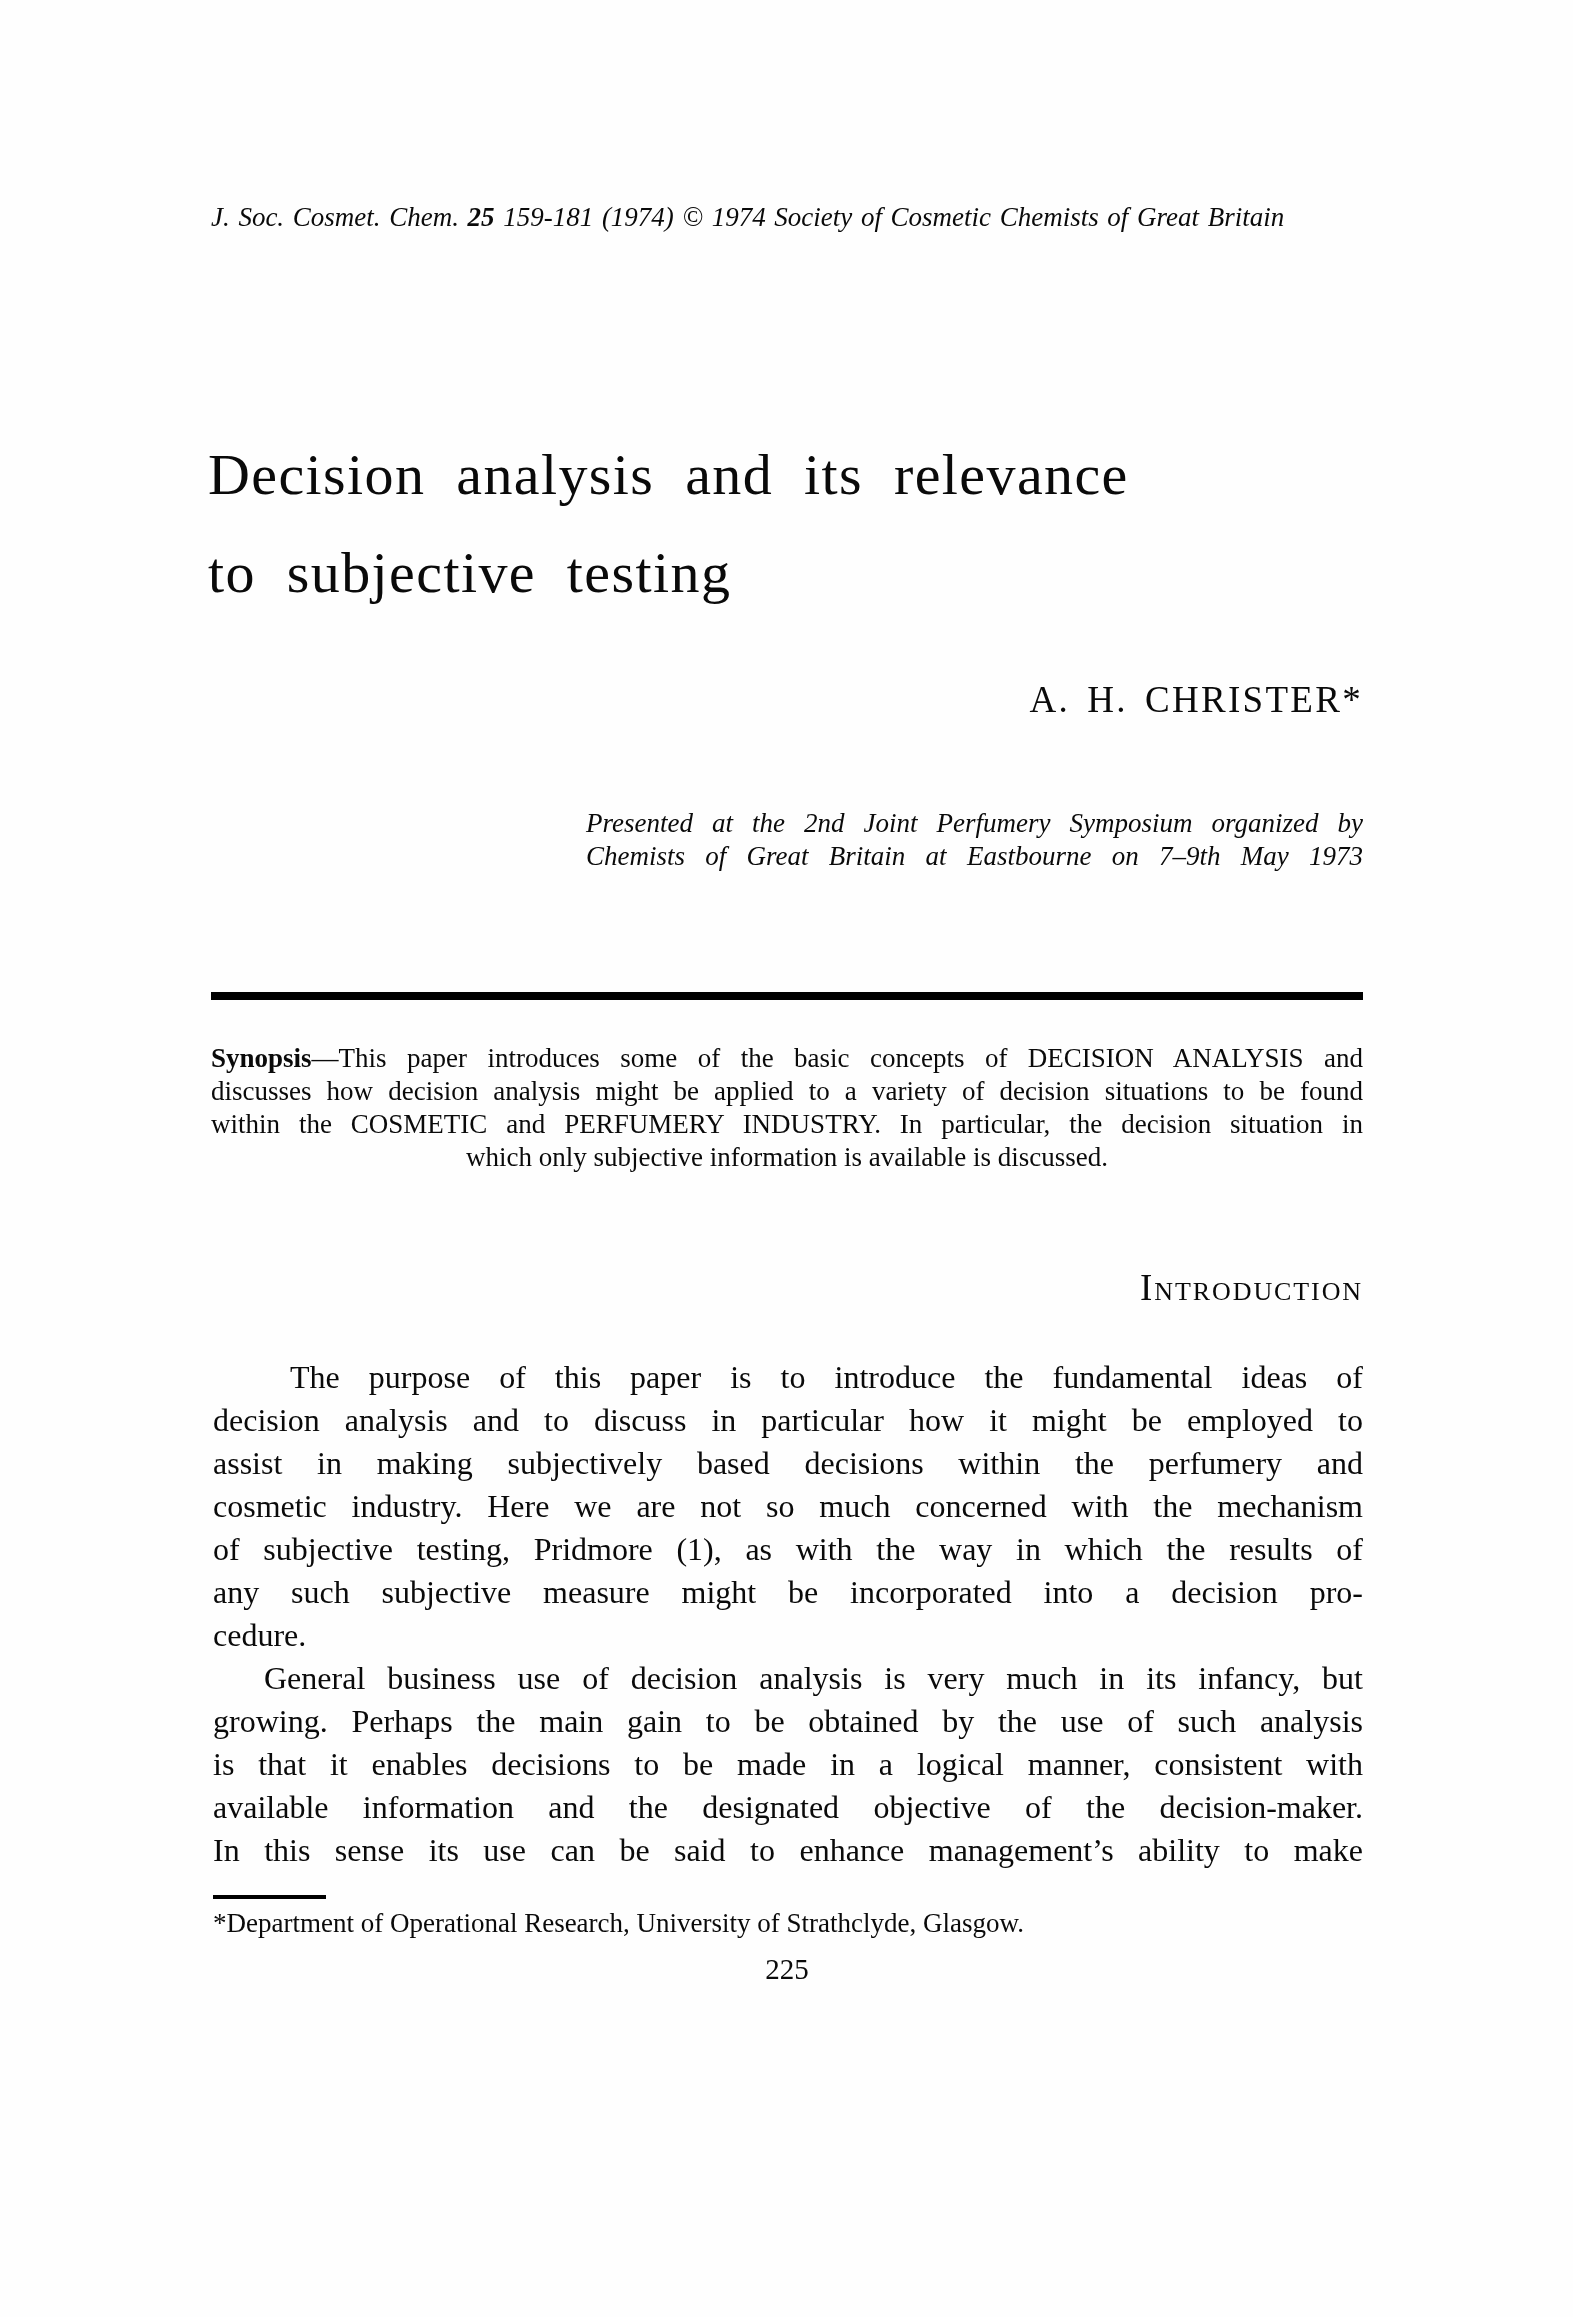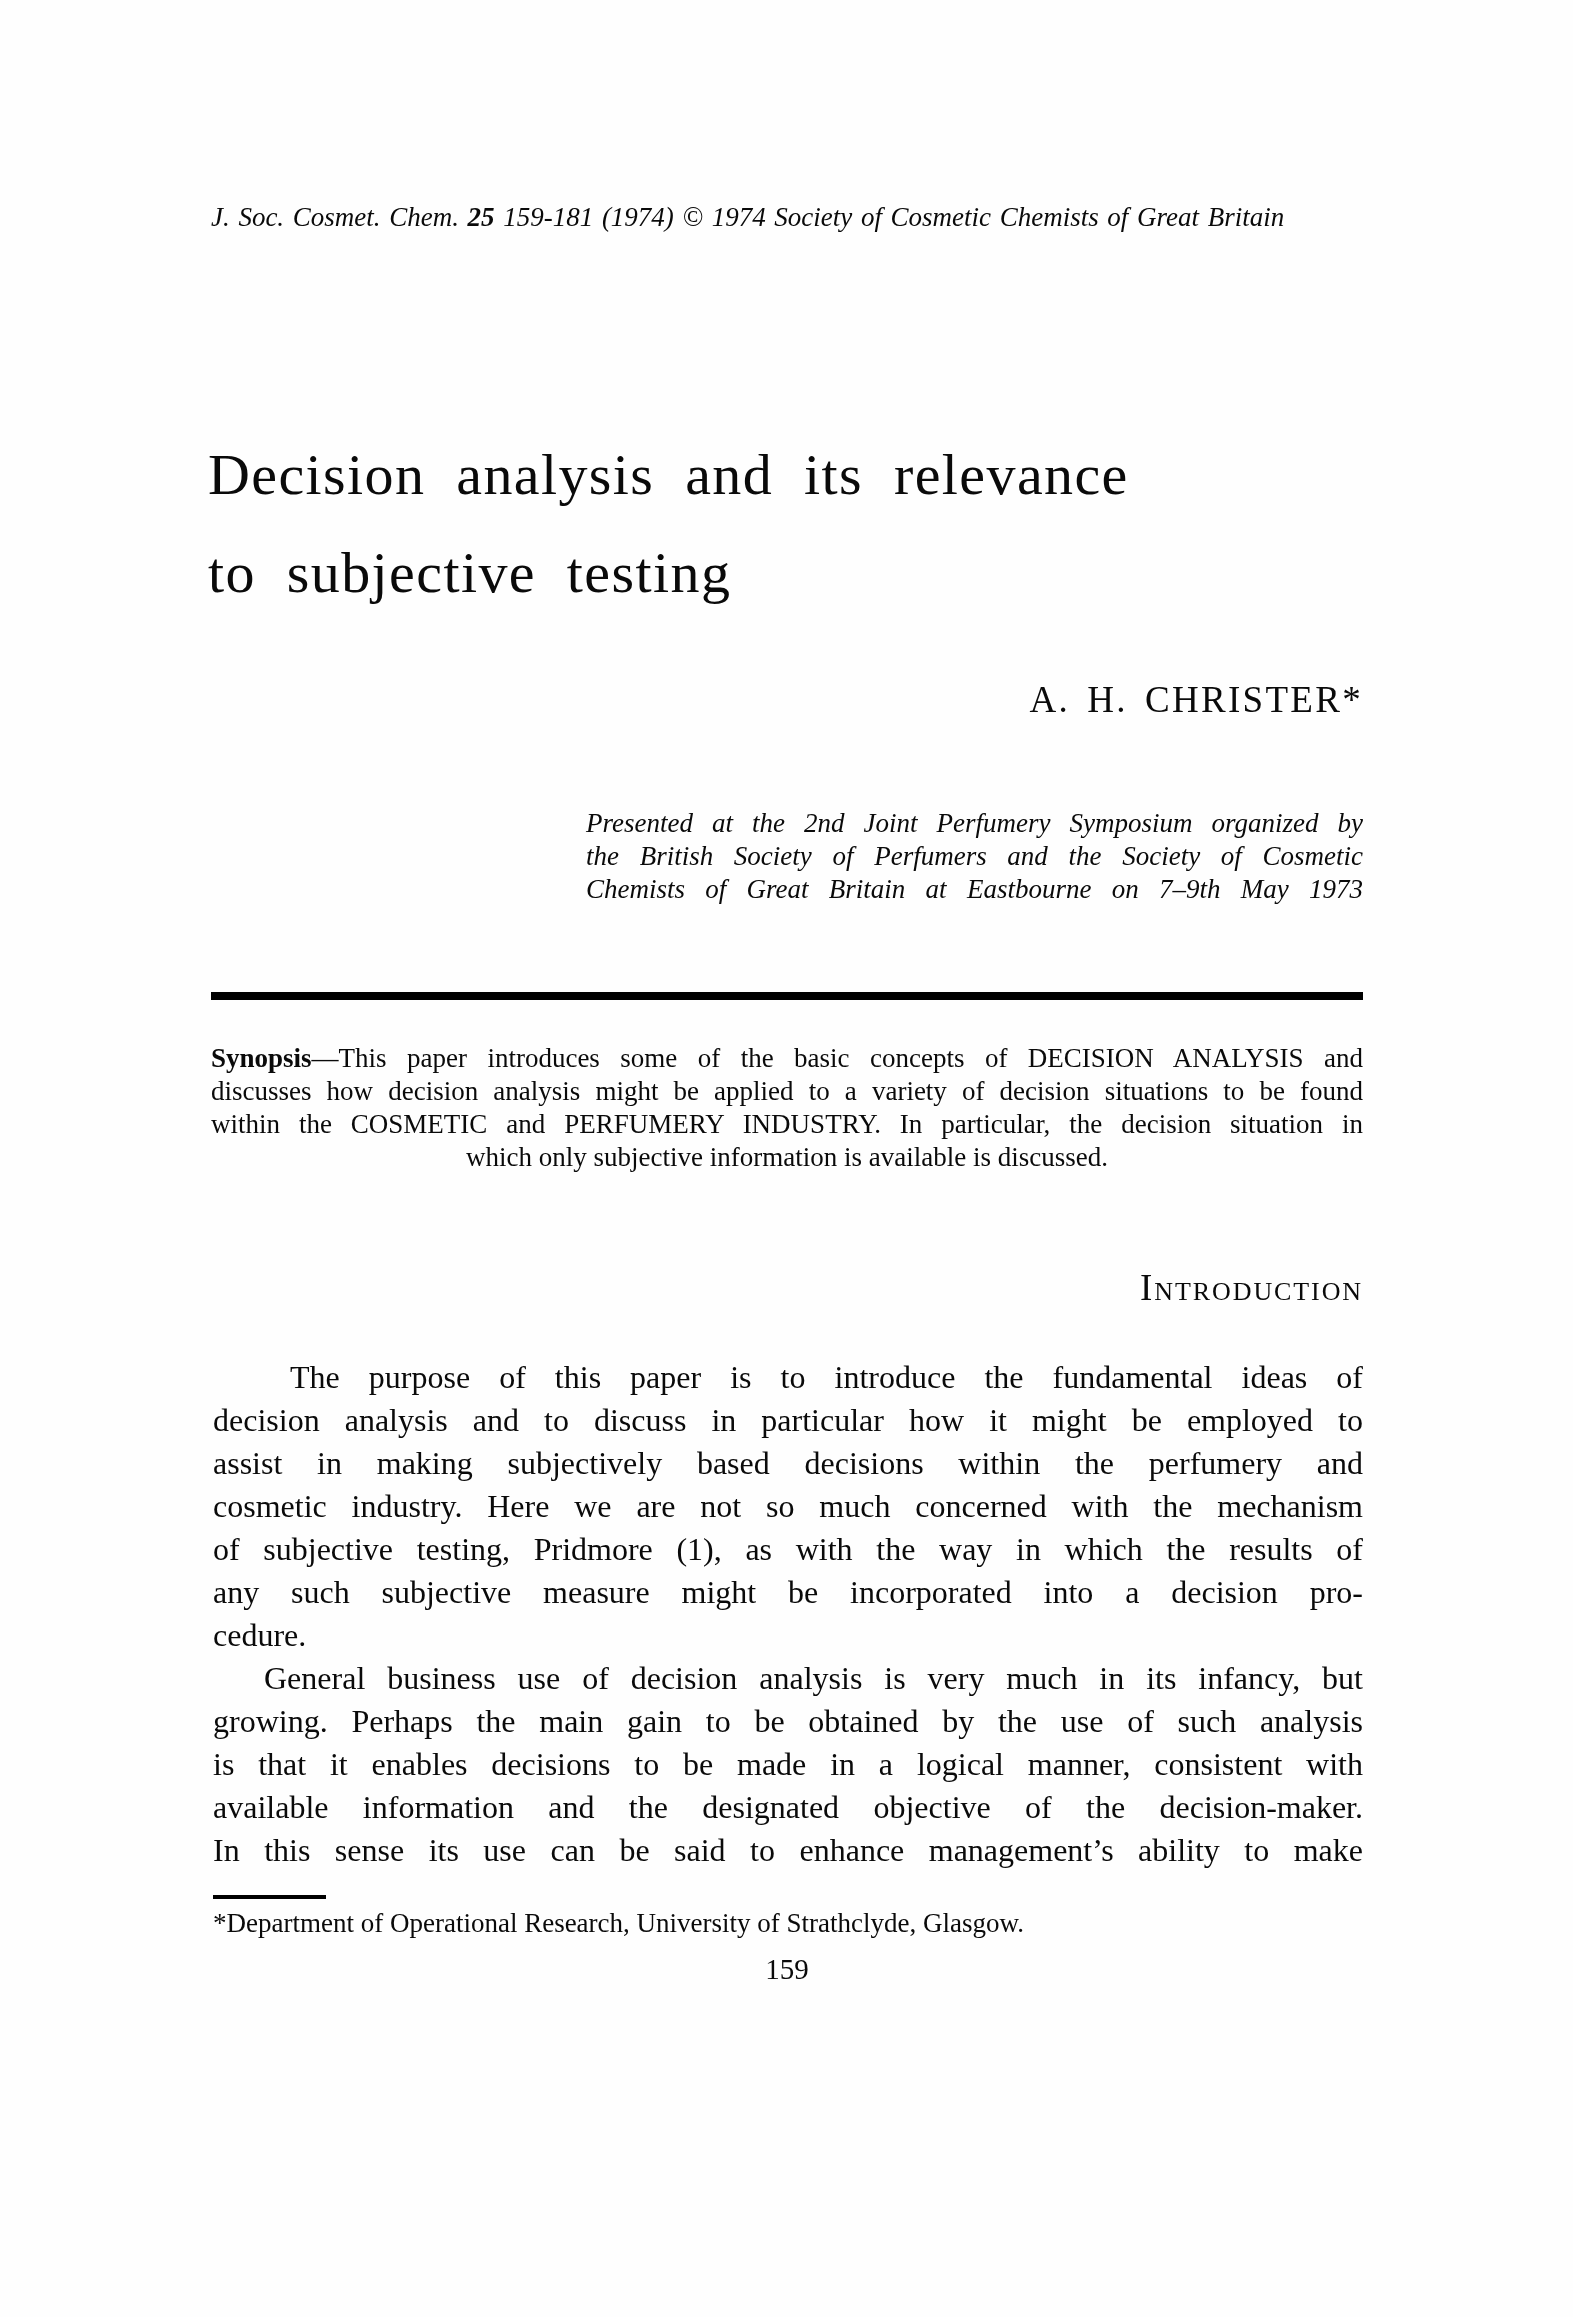--- a/index.html
+++ b/index.html
@@ -159,21 +159,20 @@
 
   <div class="title">
     <div>Decision analysis and its relevance</div>
     <div>to subjective testing</div>
   </div>
 
   <div class="author">A. H. CHRISTER*</div>
 
   <div class="presented">
     <div class="jline">Presented at the 2nd Joint Perfumery Symposium organized by</div>
-    <div class="jline">the British Society of Perfumers and the Society of Cosmetic</div>
     <div class="jline">Chemists of Great Britain at Eastbourne on 7–9th May 1973</div>
   </div>
 
   <div class="rule"></div>
 
   <div class="synopsis">
     <div class="jline"><span class="bold">Synopsis</span><span>—This paper introduces some of the basic concepts of DECISION ANALYSIS and</span></div>
     <div class="jline">discusses how decision analysis might be applied to a variety of decision situations to be found</div>
     <div class="jline">within the COSMETIC and PERFUMERY INDUSTRY. In particular, the decision situation in</div>
     <div class="lastline">which only subjective information is available is discussed.</div>
@@ -196,16 +195,16 @@
     <div class="jline">growing. Perhaps the main gain to be obtained by the use of such analysis</div>
     <div class="jline">is that it enables decisions to be made in a logical manner, consistent with</div>
     <div class="jline">available information and the designated objective of the decision-maker.</div>
     <div class="jline">In this sense its use can be said to enhance management’s ability to make</div>
   </div>
 
   <div class="footnote-rule"></div>
 
   <div class="footnote">*Department of Operational Research, University of Strathclyde, Glasgow.</div>
 
-  <div class="page-number">159</div>
+  <div class="page-number">225</div>
 
 </div>
 
 
 </body></html>

